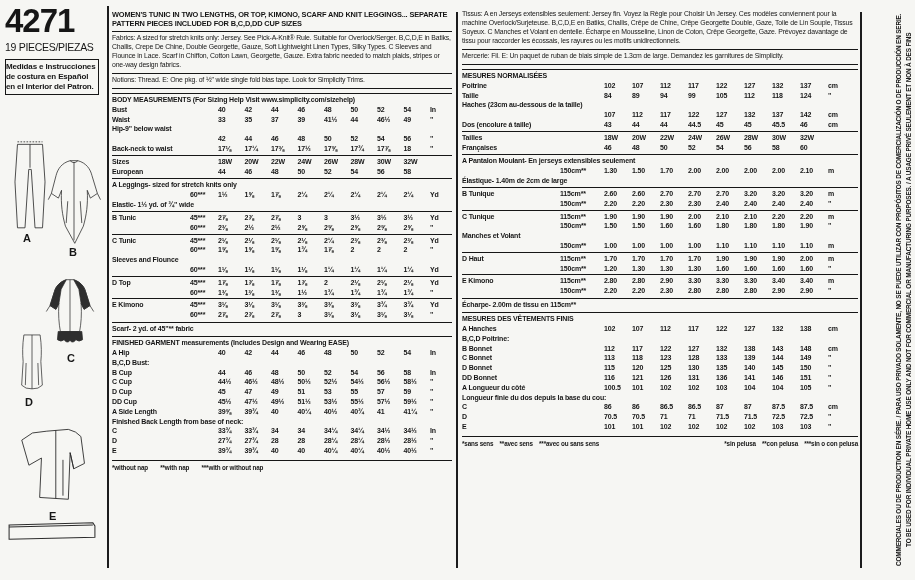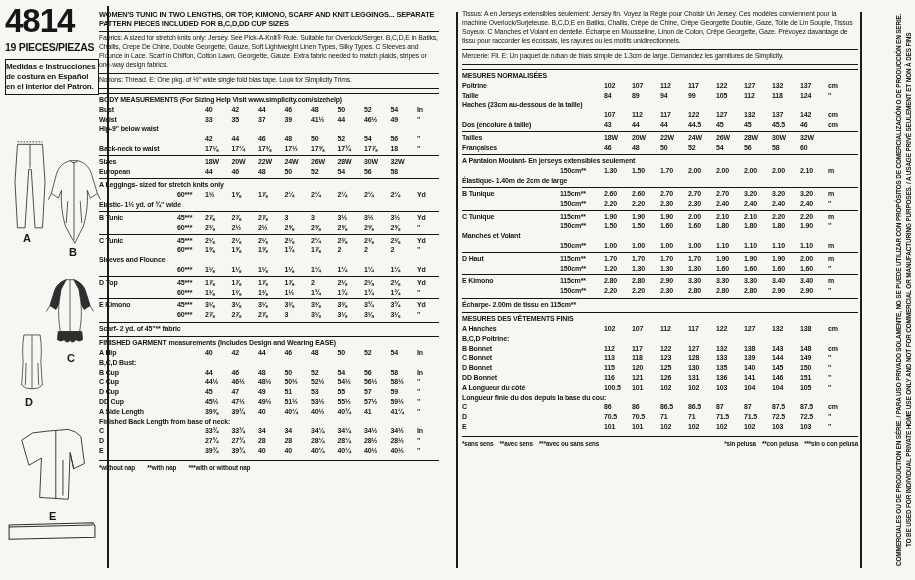--- a/index.html
+++ b/index.html
@@ -3,28 +3,28 @@
 <meta charset="utf-8">
 <style>
   html,body{margin:0;padding:0;}
   body{width:915px;height:580px;position:relative;overflow:hidden;
        background:#f6f6f3;color:#161616;
        font-family:"Liberation Sans",sans-serif;letter-spacing:-0.15px;}
   .vline{position:absolute;width:1.6px;background:#1c1c1c;}
   
   #col-left{position:absolute;left:5px;top:4px;width:100px;height:572px;}
   #pattern-number{font-size:33px;font-weight:700;letter-spacing:-1px;line-height:34px;}
-  #pieces-line{font-size:10.5px;font-weight:700;margin-top:3px;letter-spacing:-0.3px;}
+  #pieces-line{font-size:10.5px;font-weight:400;margin-top:3px;letter-spacing:-0.3px;}
   #spanish-box{border:1.6px solid #161616;margin-top:6px;padding:2px 0;width:92px;
                font-size:8px;font-weight:700;line-height:1.25;}
   .sketch{position:absolute;}
   .sketch svg{stroke:#2c2c2c;stroke-width:1;fill:none;}
   .viewletter{position:absolute;font-size:11px;font-weight:700;}
   
-  #col-en{position:absolute;left:99px;top:10px;width:340px;}
+  #col-en{position:absolute;left:112px;top:10px;width:340px;}
   #col-fr{position:absolute;left:462px;top:10px;width:396px;}
   .title{font-size:7.4px;font-weight:700;line-height:1.28;border-bottom:1.3px solid #161616;
          padding-bottom:2px;margin-bottom:2px;}
   .para{font-size:6.9px;line-height:1.3;margin-bottom:3px;}
   .boxed-line{border-top:1.3px solid #161616;border-bottom:1.3px solid #161616;
               padding:2.5px 0;margin:3px 0 4px 0;font-size:6.9px;line-height:1.3;}
   
   .trow{display:grid;align-items:baseline;font-size:7px;line-height:9.8px;min-height:9.8px;}
   #en-rows .trow{grid-template-columns:78px 28px repeat(8,26.5px) 14px;}
   #fr-rows .trow{grid-template-columns:98px 44px repeat(8,28px) 16px;}
@@ -38,21 +38,21 @@
   
   #strip{position:absolute;right:1px;top:0;width:50px;height:580px;display:flex;
          flex-direction:row;justify-content:flex-end;align-items:stretch;}
   .stripline{writing-mode:vertical-rl;transform:rotate(180deg);font-size:6.4px;font-weight:700;
              line-height:1.6;text-align:center;height:580px;}
 </style>
 </head>
 <body>
 
 <div id="col-left">
-  <div id="pattern-number">4814</div>
+  <div id="pattern-number">4271</div>
   <div id="pieces-line">19 PIECES/PIEZAS</div>
   <div id="spanish-box">Medidas e Instrucciones de costura en Español en el Interior del Patron.</div>
 
   <div class="sketch" style="left:2px;top:132px">
     <svg width="46" height="96" viewBox="0 0 48 115">
       <line x1="9" y1="7" x2="39" y2="7" stroke-dasharray="2 1.6"></line>
       <path d="M9 10 L39 10 L42 55 L39 110 L30 110 L25.5 40 L22.5 40 L18 110 L9 110 L6 55 Z"></path>
       <line x1="24" y1="10" x2="24" y2="38"></line>
     </svg>
   </div>

